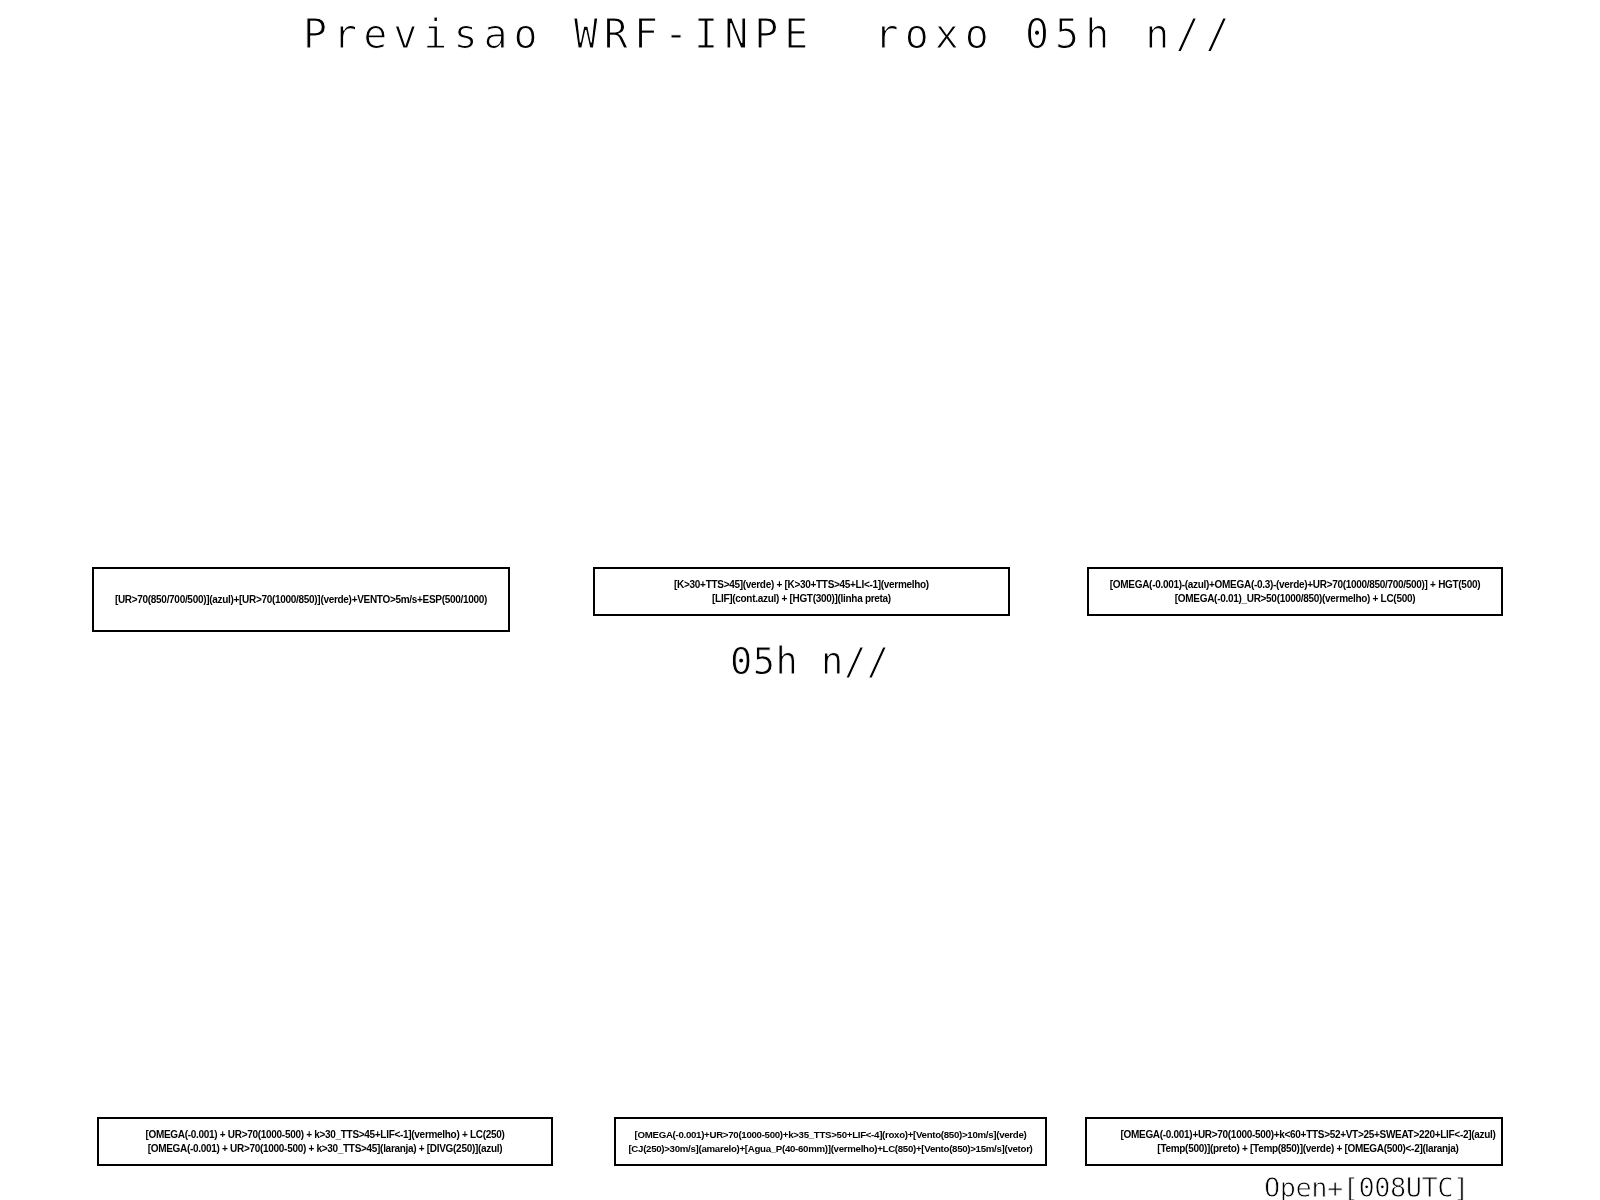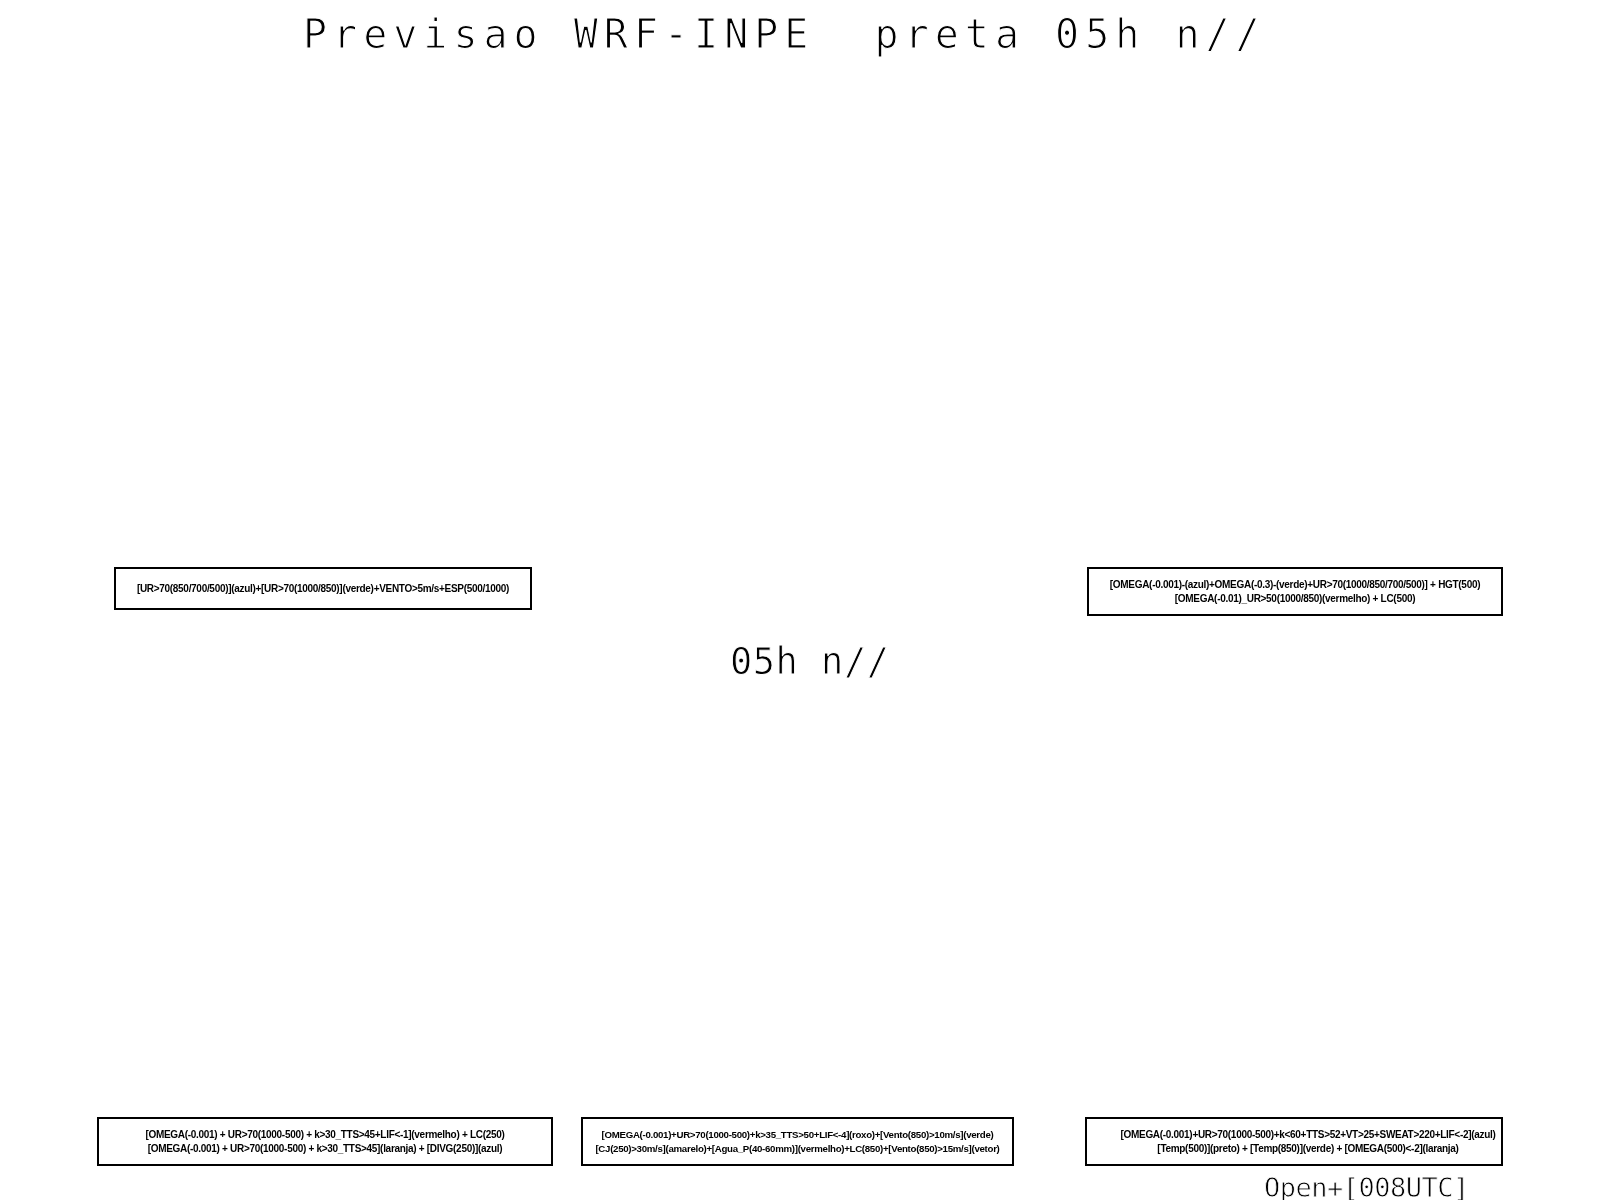--- a/index.html
+++ b/index.html
@@ -57,38 +57,42 @@
     align-items: center;
     justify-content: center;
     text-align: center;
     font-weight: bold;
     font-size: 10px;
     letter-spacing: -0.3px;
     line-height: 13.5px;
     white-space: nowrap;
   }
   .panel .line { display: block; }
-  .p-tl { left: 114px;   top: 567px;  width: 418px; height: 43px; text-align: right; }
+  .p-tl { left: 92px;   top: 567px;  width: 418px; height: 65px; text-align: right; }
   .p-tc { left: 593px;  top: 567px;  width: 417px; height: 49px; }
   .p-tr { left: 1087px; top: 567px;  width: 416px; height: 49px; }
   .p-bl { left: 97px;   top: 1117px; width: 456px; height: 49px; }
-  .p-bc { left: 581px;  top: 1117px; width: 433px; height: 49px; font-size: 9.7px; }
+  .p-bc { left: 614px;  top: 1117px; width: 433px; height: 49px; font-size: 9.7px; }
   .p-br { left: 1085px; top: 1117px; width: 418px; height: 49px; padding-left: 28px; }
 </style>
 </head>
 <body>
 
 <div class="canvas">
 
-  <div class="plotter title-text">Previsao WRF-INPE  preta 05h n//</div>
+  <div class="plotter title-text">Previsao WRF-INPE  roxo 05h n//</div>
 
   <div class="panel p-tl">
     <span class="line">[UR&gt;70(850/700/500)](azul)+[UR&gt;70(1000/850)](verde)+VENTO&gt;5m/s+ESP(500/1000)</span>
   </div>
 
+  <div class="panel p-tc">
+    <span class="line">[K&gt;30+TTS&gt;45](verde) + [K&gt;30+TTS&gt;45+LI&lt;-1](vermelho)</span>
+    <span class="line">[LIF](cont.azul) + [HGT(300)](linha preta)</span>
+  </div>
 
   <div class="panel p-tr">
     <span class="line">[OMEGA(-0.001)-(azul)+OMEGA(-0.3)-(verde)+UR&gt;70(1000/850/700/500)] + HGT(500)</span>
     <span class="line">[OMEGA(-0.01)_UR&gt;50(1000/850)(vermelho) + LC(500)</span>
   </div>
 
   <div class="plotter center-label-text">05h n//</div>
 
   <div class="panel p-bl">
     <span class="line">[OMEGA(-0.001) + UR&gt;70(1000-500) + k&gt;30_TTS&gt;45+LIF&lt;-1](vermelho) + LC(250)</span>

